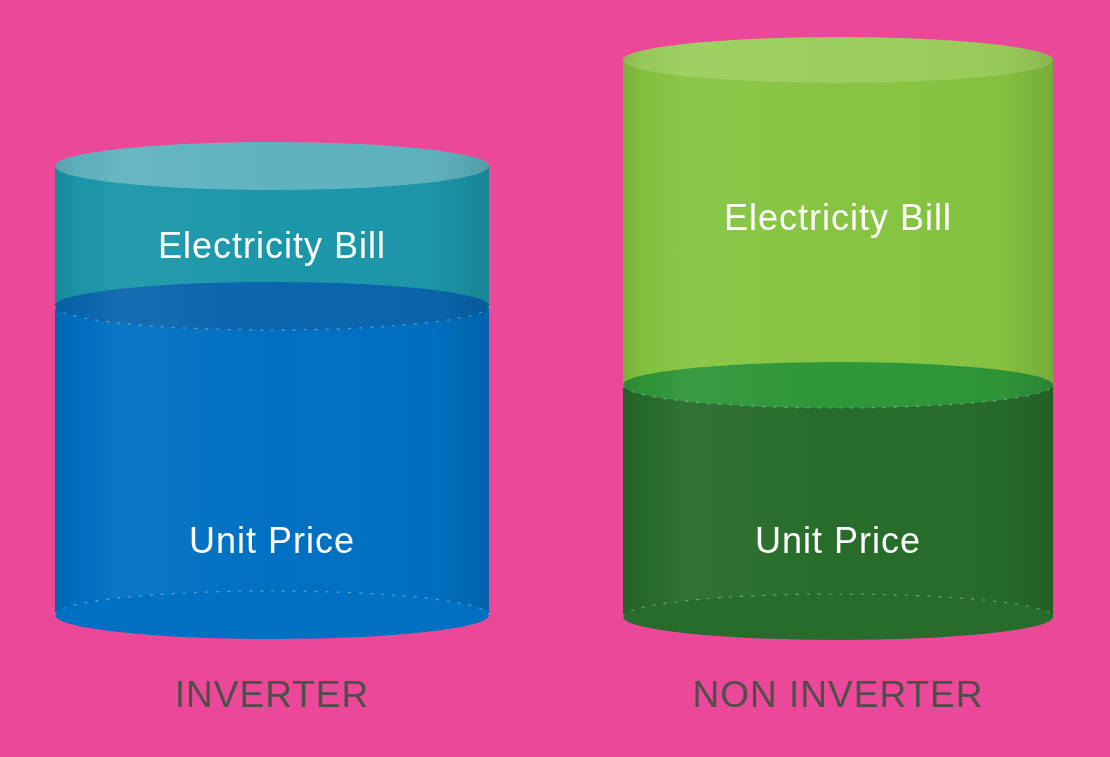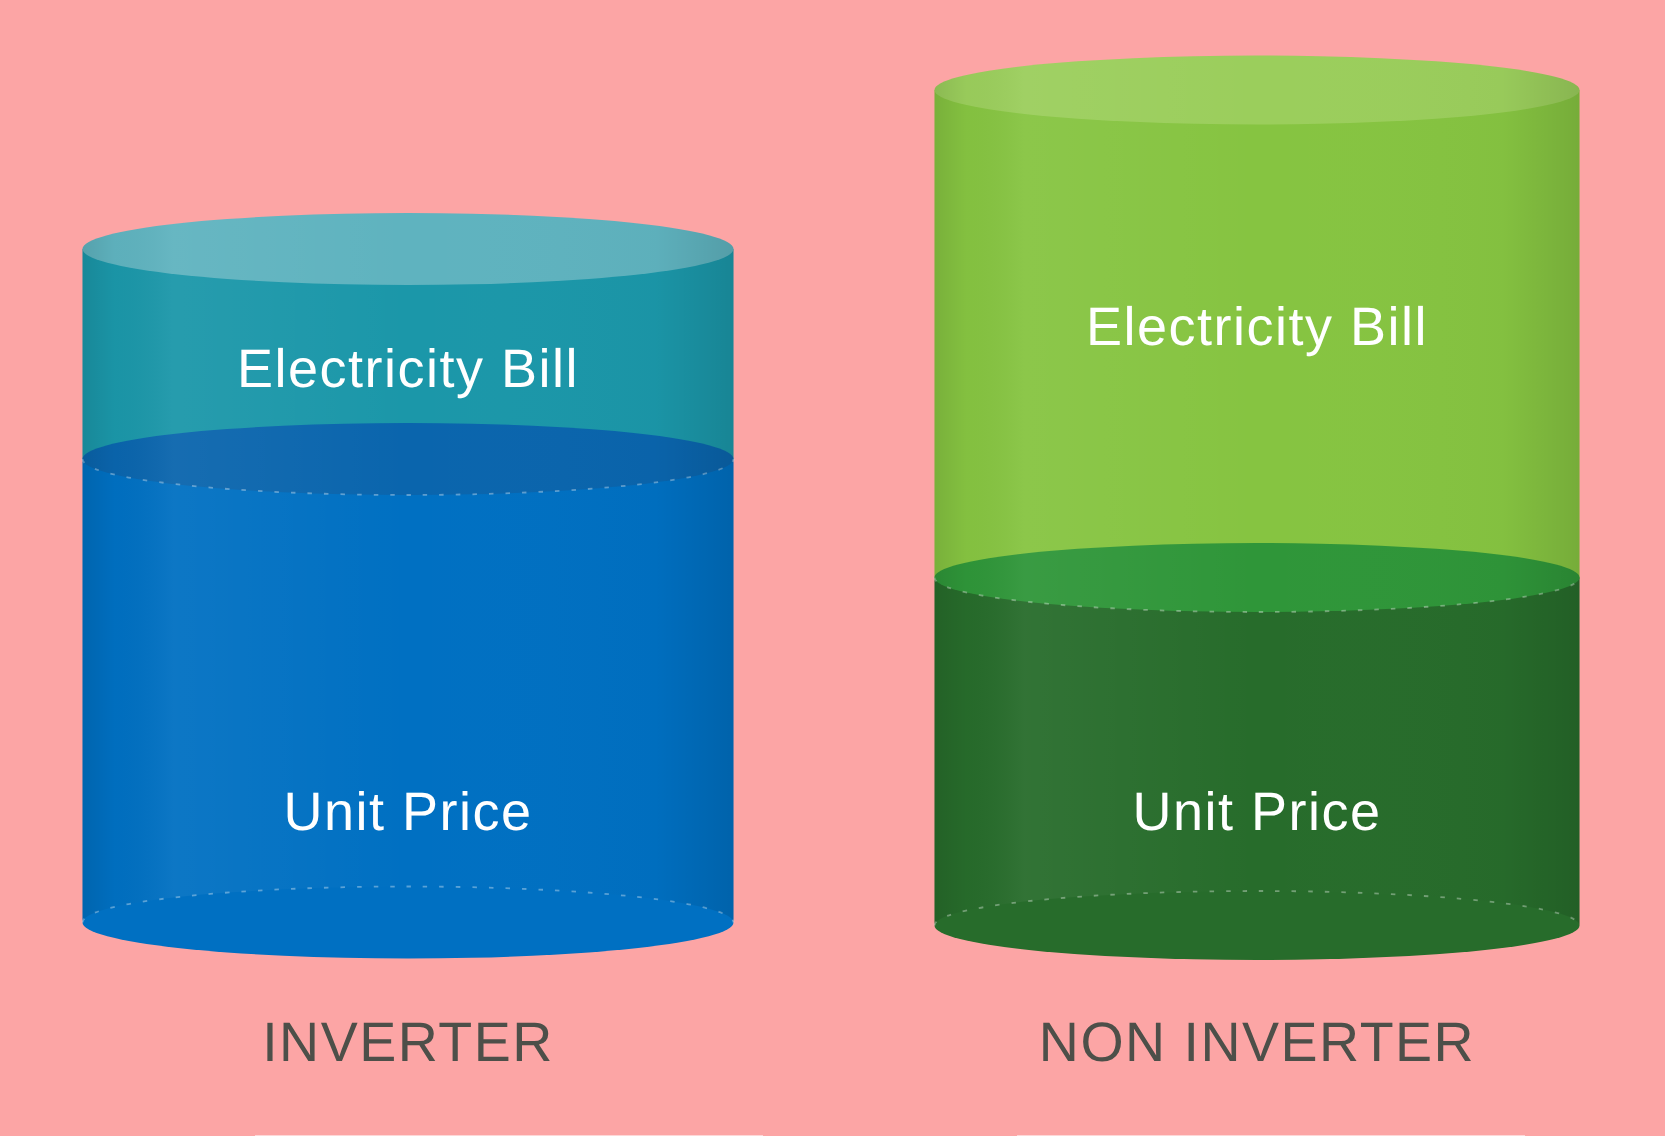--- a/index.html
+++ b/index.html
@@ -8,21 +8,21 @@
     background: #ffffff;
     width: 1110px;
     height: 757px;
     overflow: hidden;
     font-family: "Liberation Sans", sans-serif;
   }
   .stage {
     position: relative;
     width: 1110px;
     height: 757px;
-    background: #fca5a5;
+    background: #ec4899;
   }
   svg { display: block; }
   text.segment-label {
     font-family: "Liberation Sans", sans-serif;
     font-size: 36px;
     font-weight: 400;
     letter-spacing: 1px;
     text-anchor: middle;
   }
   text.caption-label {

